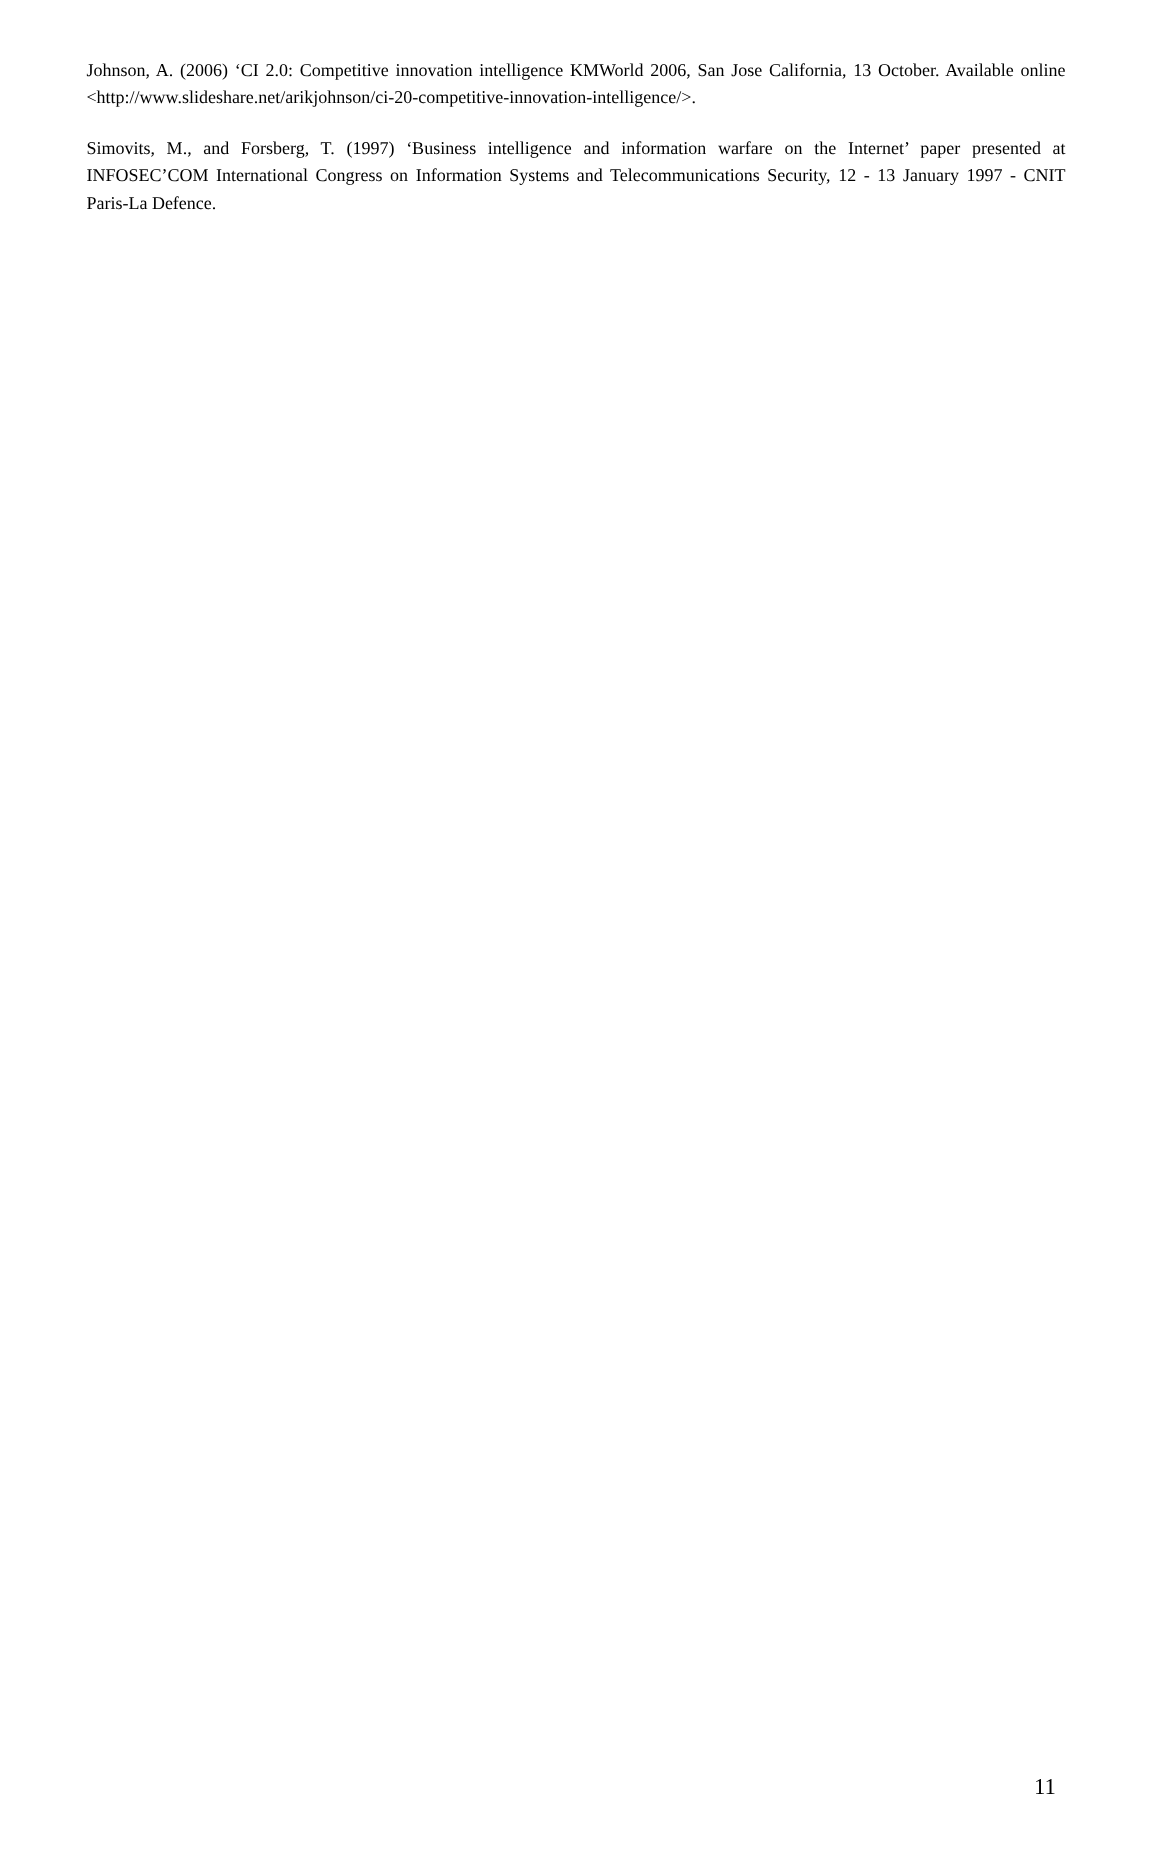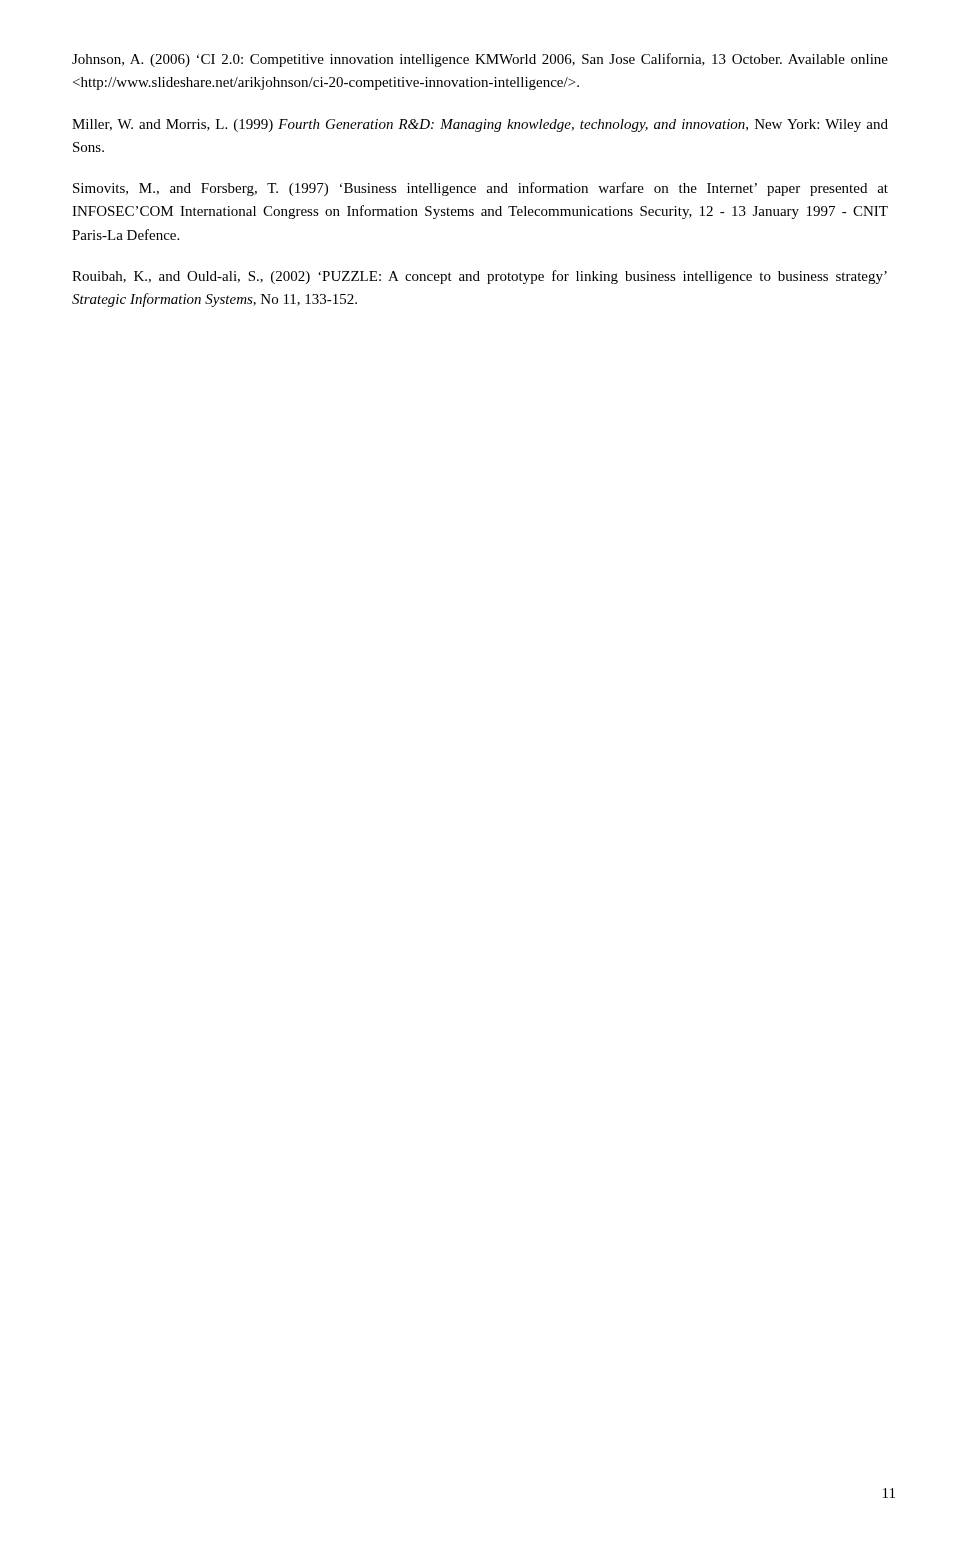--- a/index.html
+++ b/index.html
@@ -35,50 +35,40 @@
       line-height: 1.55;
     }
 
     .reference-text em {
       font-style: italic;
     }
 
     .page-number {
       position: absolute;
       bottom: 40px;
-      right: 64px;
-      font-size: 15px;
+      right: 80px;
+      font-size: 19px;
       font-family: "Times New Roman", Times, serif;
     }
   </style>
 </head>
 <body>
 
 <div class="page-container">
 
   <div class="reference-block">
     <p class="reference-text">
       Johnson, A. (2006) ‘CI 2.0: Competitive innovation intelligence KMWorld 2006, San Jose California, 13 October. Available online &lt;http://www.slideshare.net/arikjohnson/ci-20-competitive-innovation-intelligence/&gt;.
     </p>
   </div>
 
 
-  <div class="reference-block">
-    <p class="reference-text">
-      Miller, W. and Morris, L. (1999) <em>Fourth Generation R&amp;D: Managing knowledge, technology, and innovation</em>, New York: Wiley and Sons.
-    </p>
-  </div>
 
   <div class="reference-block">
     <p class="reference-text">
       Simovits, M., and Forsberg, T. (1997) ‘Business intelligence and information warfare on the Internet’ paper presented at INFOSECʼCOM International Congress on Information Systems and Telecommunications Security, 12 - 13 January 1997 - CNIT Paris-La Defence.
     </p>
   </div>
 
-  <div class="reference-block">
-    <p class="reference-text">
-      Rouibah, K., and Ould-ali, S., (2002) ‘PUZZLE: A concept and prototype for linking business intelligence to business strategy’ <em>Strategic Information Systems</em>, No 11, 133-152.
-    </p>
-  </div>
 
   <div class="page-number">11</div>
 
 </div>
 
 </body></html>

